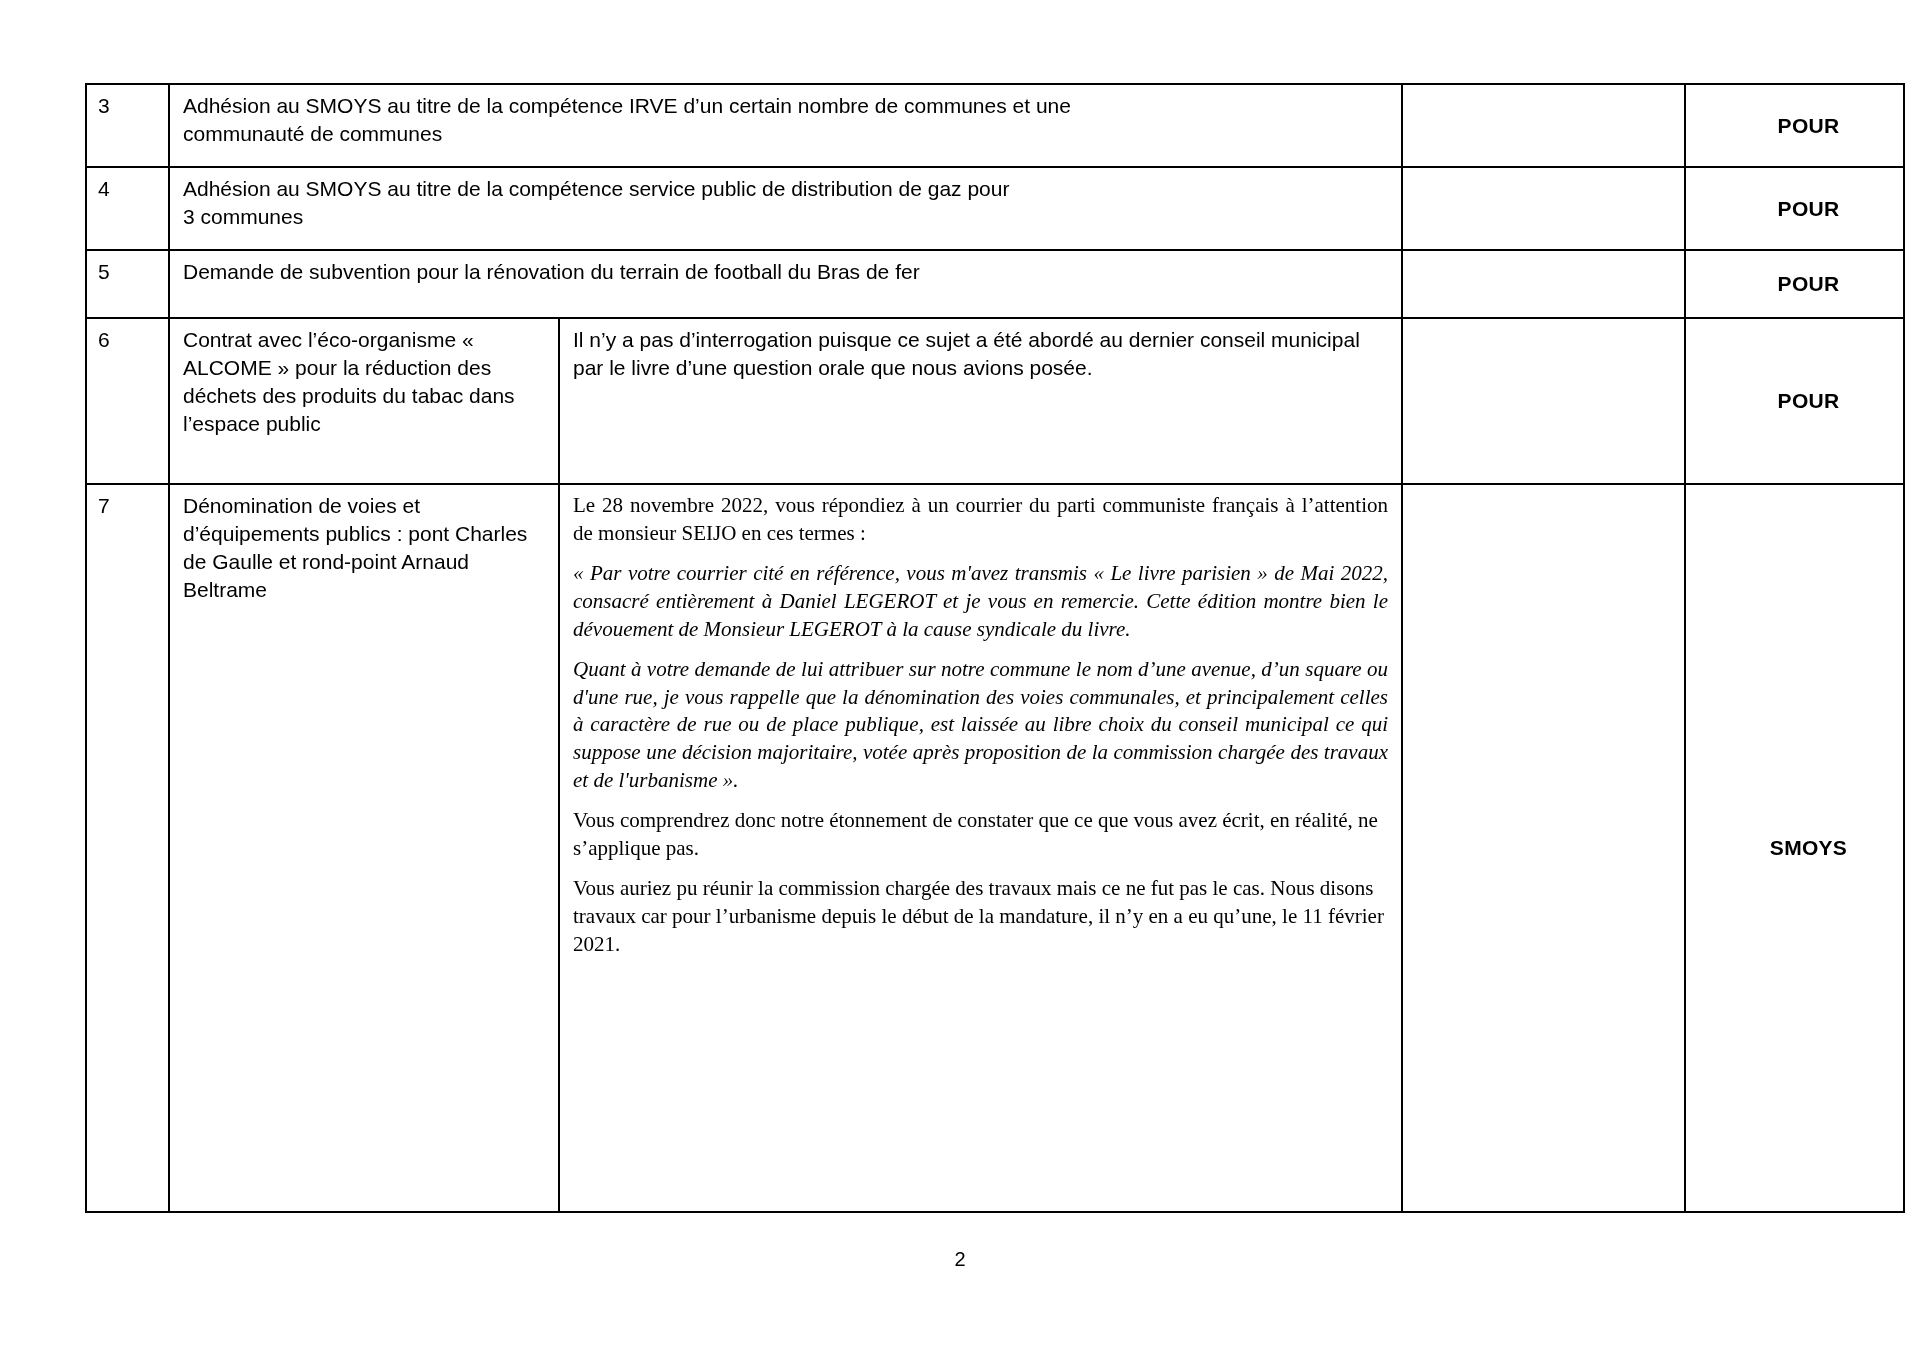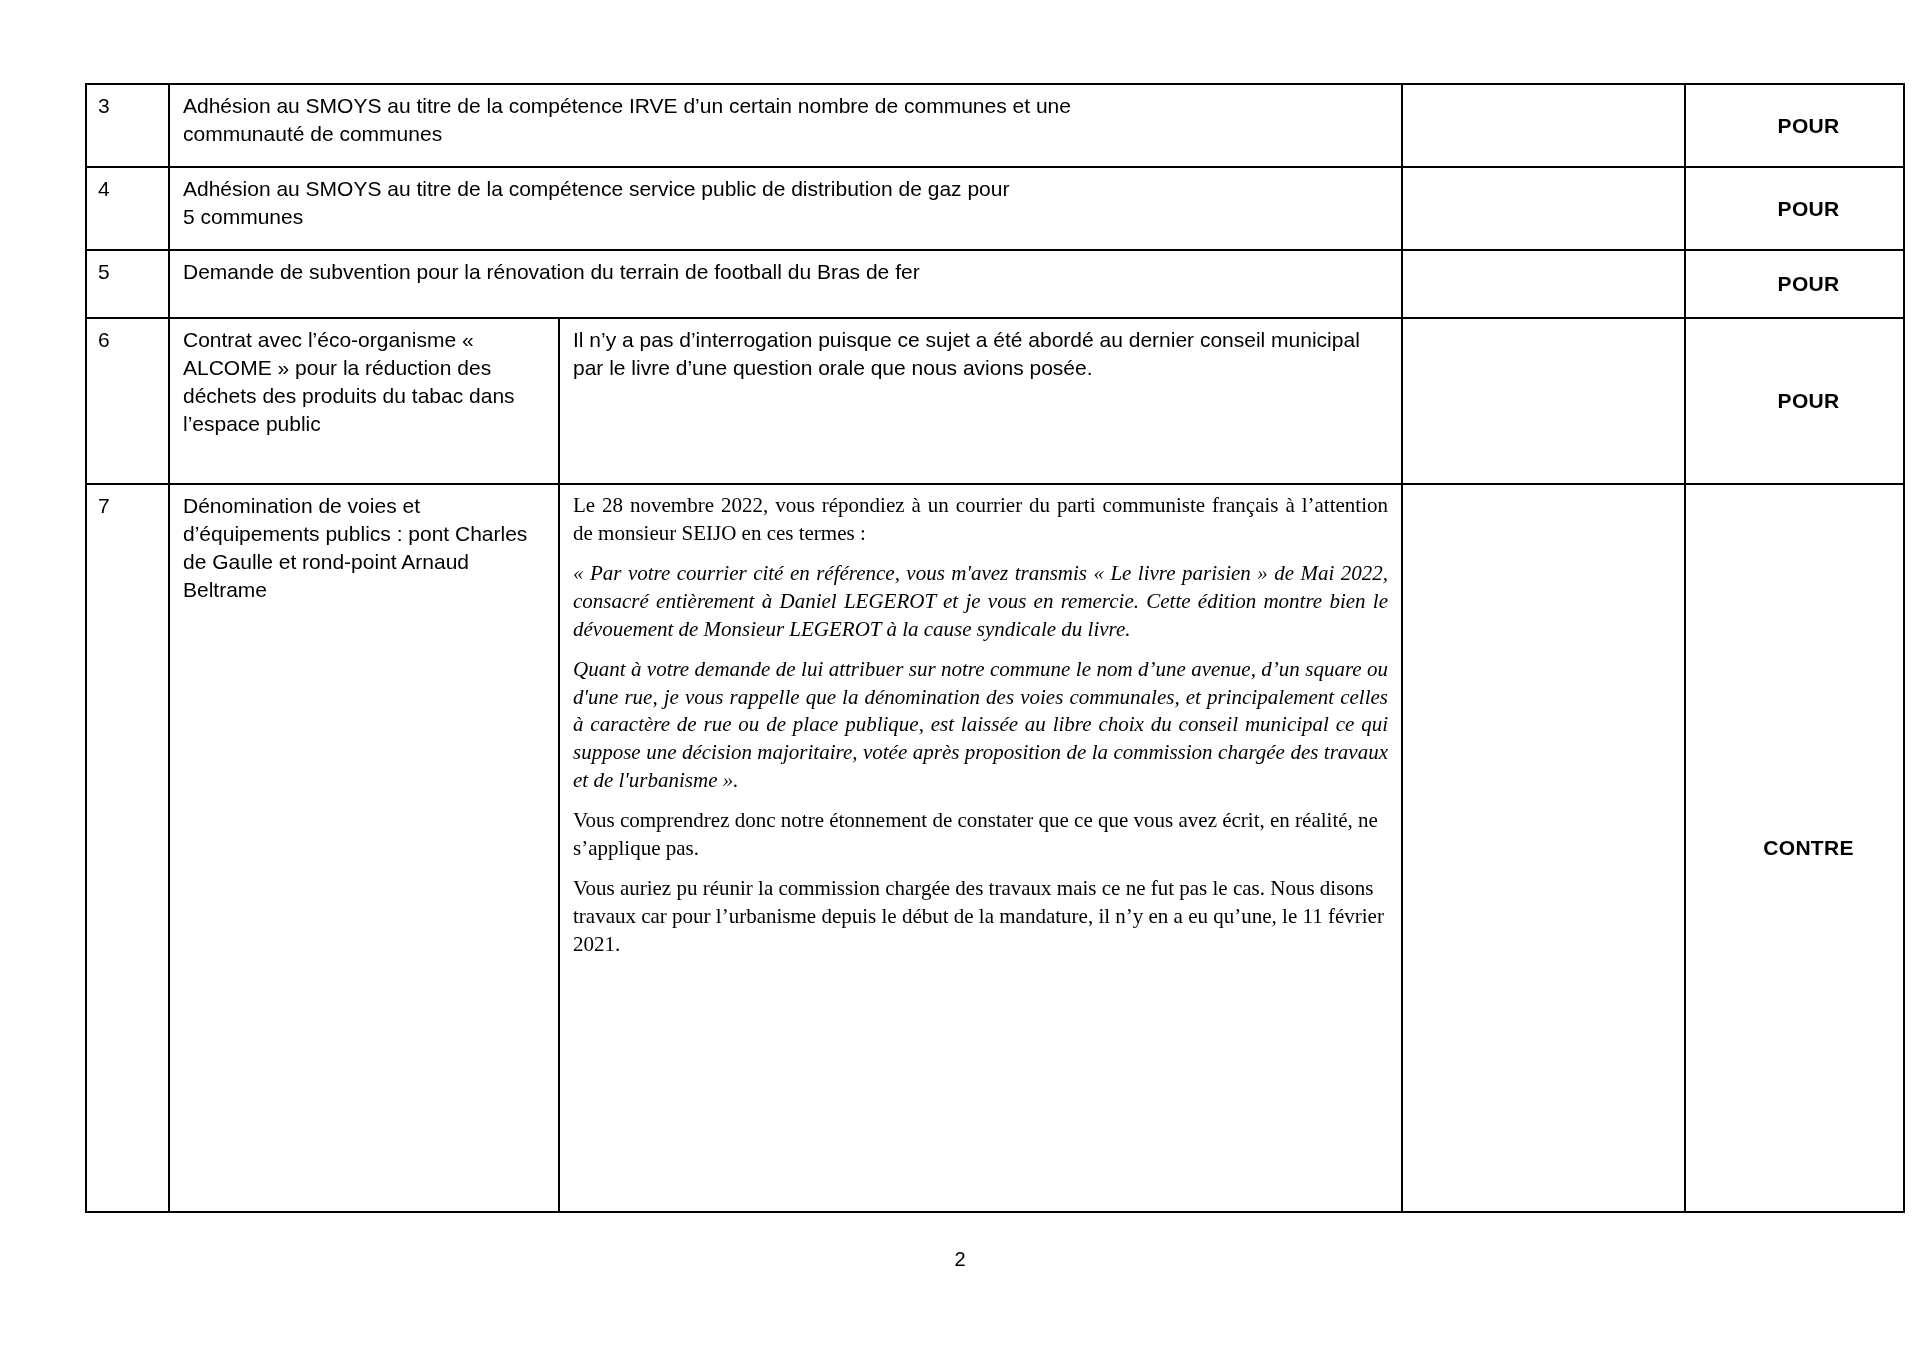--- a/index.html
+++ b/index.html
@@ -84,21 +84,21 @@
         <td class="cell num">3</td>
         <td class="cell subject prewrap" colspan="2">Adhésion au SMOYS au titre de la compétence IRVE d’un certain nombre de communes et une
 communauté de communes</td>
         <td class="cell blank"></td>
         <td class="cell vote">POUR</td>
       </tr>
 
       <tr class="row-4">
         <td class="cell num">4</td>
         <td class="cell subject prewrap" colspan="2">Adhésion au SMOYS au titre de la compétence service public de distribution de gaz pour
-5 communes</td>
+3 communes</td>
         <td class="cell blank"></td>
         <td class="cell vote">POUR</td>
       </tr>
 
       <tr class="row-5">
         <td class="cell num">5</td>
         <td class="cell subject" colspan="2">Demande de subvention pour la rénovation du terrain de football du Bras de fer</td>
         <td class="cell blank"></td>
         <td class="cell vote">POUR</td>
       </tr>
@@ -115,21 +115,21 @@
         <td class="cell num">7</td>
         <td class="cell subject">Dénomination de voies et d’équipements publics : pont Charles de Gaulle et rond-point Arnaud Beltrame</td>
         <td class="cell comment">
           <p class="para justify">Le 28 novembre 2022, vous répondiez à un courrier du parti communiste français à l’attention de monsieur SEIJO en ces termes :</p>
           <p class="para italic justify">« Par votre courrier cité en référence, vous m'avez transmis « Le livre parisien » de Mai 2022, consacré entièrement à Daniel LEGEROT et je vous en remercie. Cette édition montre bien le dévouement de Monsieur LEGEROT à la cause syndicale du livre.</p>
           <p class="para italic justify">Quant à votre demande de lui attribuer sur notre commune le nom d’une avenue, d’un square ou d'une rue, je vous rappelle que la dénomination des voies communales, et principalement celles à caractère de rue ou de place publique, est laissée au libre choix du conseil municipal ce qui suppose une décision majoritaire, votée après proposition de la commission chargée des travaux et de l'urbanisme ».</p>
           <p class="para">Vous comprendrez donc notre étonnement de constater que ce que vous avez écrit, en réalité, ne s’applique pas.</p>
           <p class="para">Vous auriez pu réunir la commission chargée des travaux mais ce ne fut pas le cas. Nous disons travaux car pour l’urbanisme depuis le début de la mandature, il n’y en a eu qu’une, le 11 février 2021.</p>
         </td>
         <td class="cell blank"></td>
-        <td class="cell vote">CONTRE</td>
+        <td class="cell vote">SMOYS</td>
       </tr>
 
     </tbody>
   </table>
 
   <div class="page-number">2</div>
 
 </div>
 
 </body></html>

